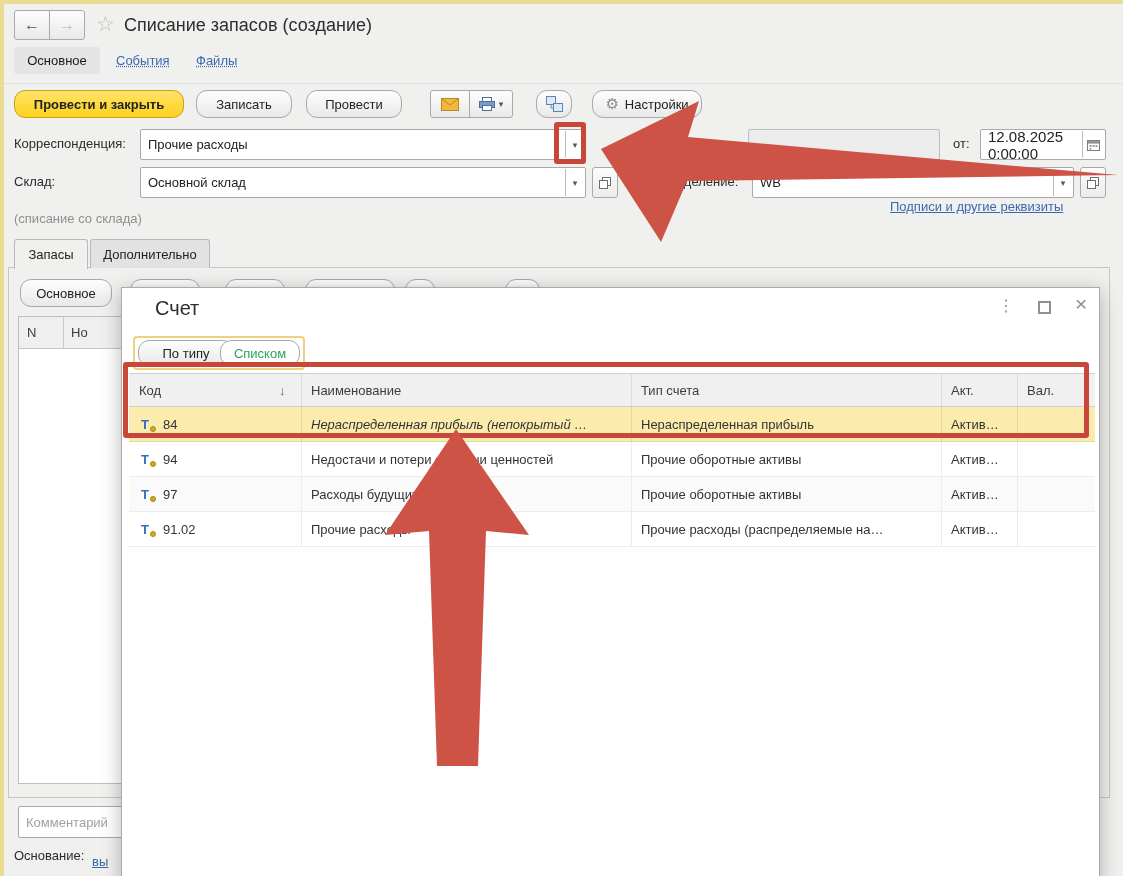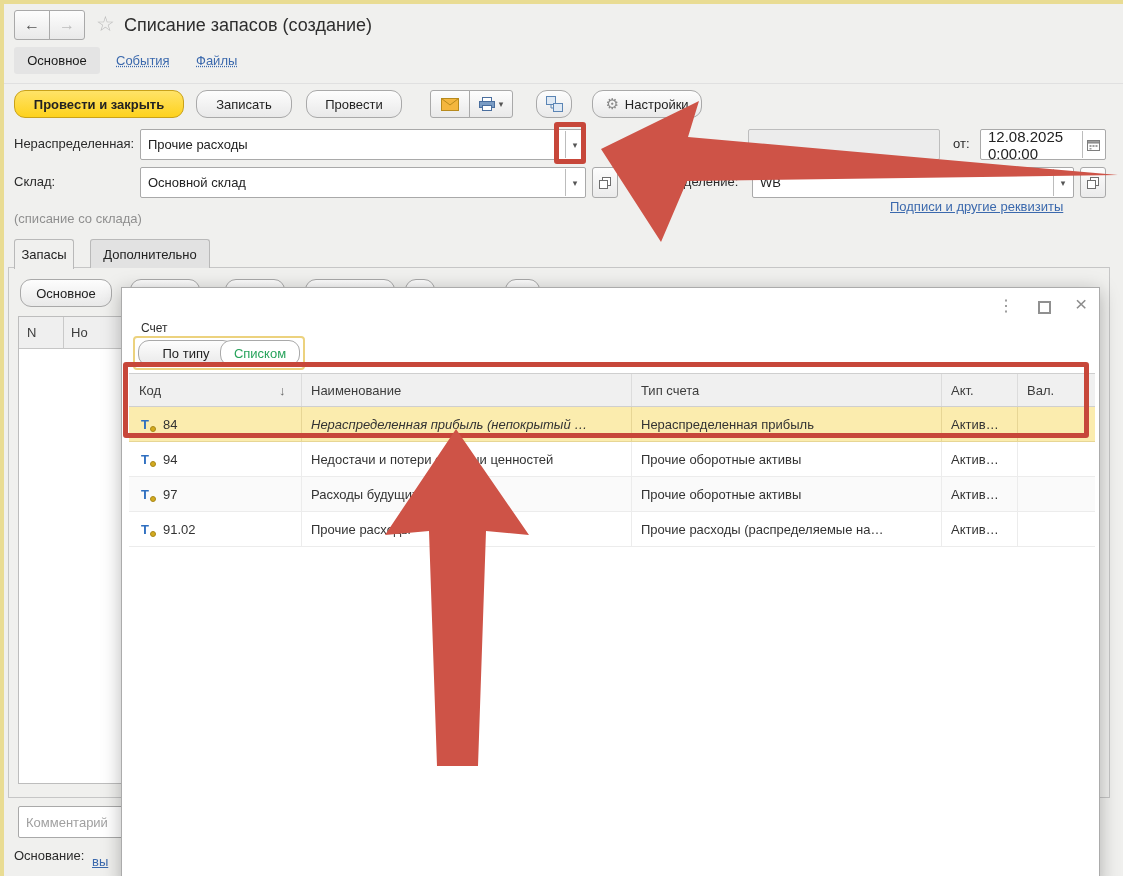--- a/index.html
+++ b/index.html
@@ -100,21 +100,21 @@
       <rect x="0.5" y="0.5" width="9" height="8" fill="#dfe9f4" stroke="#5b85b5"></rect>
       <rect x="7.5" y="7.5" width="9" height="8" fill="#dfe9f4" stroke="#5b85b5"></rect>
       <path d="M5 8.5 L5 12 L7.5 12" fill="none" stroke="#5b85b5"></path>
     </svg>
   </div>
   <div class="btn" style="left:592px;top:90px;width:110px;height:28px;">
     <span style="color:#8a8a8a;font-size:15px;margin-right:6px;">⚙</span>
     <span>Настройки</span>
   </div>
 
-  <div class="lbl" style="left:14px;top:136px;">Нераспределенная:</div>
+  <div class="lbl" style="left:14px;top:136px;">Корреспонденция:</div>
   <div class="field" style="left:140px;top:129px;width:446px;height:31px;">
     <span>Прочие расходы</span>
     <span class="ddbtn">
       <span>▾</span>
     </span>
   </div>
   <div class="field field-disabled" style="left:748px;top:129px;width:192px;height:31px;color:#9a9a9a;">
     <span></span>
   </div>
   <div class="lbl" style="left:953px;top:136px;">от:</div>
@@ -156,21 +156,21 @@
     <svg width="12" height="12" viewBox="0 0 12 12">
       <rect x="3.5" y="0.5" width="8" height="8" fill="#fff" stroke="#6e6e6e"></rect>
       <rect x="0.5" y="3.5" width="8" height="8" fill="#fff" stroke="#6e6e6e"></rect>
     </svg>
   </div>
 
   <div class="lbl" style="left:14px;top:211px;color:#8f8f8f;">(списание со склада)</div>
   <span class="abs link" style="left:890px;top:199px;">Подписи и другие реквизиты</span>
 
   <div class="abs" style="left:8px;top:267px;width:1102px;height:531px;border:1px solid #c6c6c6;background:#f0f0ee;"></div>
-  <div class="ptab" style="left:14px;top:239px;width:60px;height:30px;background:#f0f0ee;z-index:2;">
+  <div class="ptab" style="left:14px;top:239px;width:74px;height:30px;background:#f0f0ee;z-index:2;">
     <span>Запасы</span>
   </div>
   <div class="ptab" style="left:90px;top:239px;width:120px;height:29px;background:#e2e2e2;">
     <span>Дополнительно</span>
   </div>
 
   <div class="btn" style="left:20px;top:279px;width:92px;height:28px;">
     <span>Основное</span>
   </div>
   <div class="btn" style="left:130px;top:279px;width:70px;height:28px;"></div>
@@ -188,21 +188,21 @@
   </div>
 
   <div class="field" style="left:18px;top:806px;width:440px;height:32px;color:#a0a0a0;padding-right:7px;">
     <span>Комментарий</span>
   </div>
   <div class="lbl" style="left:14px;top:848px;">Основание:</div>
   <span class="abs link" style="left:92px;top:848px;margin-top:6px;">вы</span>
 
   <div class="abs" style="left:121px;top:287px;width:979px;height:600px;background:#fff;border:1px solid #ababab;box-shadow:0 4px 18px rgba(0,0,0,0.28);z-index:10;">
 
-    <div class="abs" style="left:19px;top:9px;font-size:12px;color:#2e2e2e;margin-top:24px;">Счет</div>
+    <div class="abs" style="left:33px;top:9px;font-size:20px;color:#2e2e2e;">Счет</div>
     <span class="winicon" style="left:876px;top:8px;font-size:16px;">⋮</span>
     <div class="winicon" style="left:916px;top:13px;width:13px;height:13px;border:2px solid #909090;"></div>
     <span class="winicon" style="left:953px;top:4px;font-size:21px;">×</span>
 
     <div class="abs" style="left:11px;top:48px;width:172px;height:34px;border:2px solid #ecd27e;border-radius:4px;"></div>
     <div class="btn" style="left:16px;top:52px;width:96px;height:26px;text-align:center;">
       <span>По типу</span>
     </div>
     <div class="btn" style="left:98px;top:52px;width:80px;height:26px;background:#fff;color:#27a35b;">
       <span>Списком</span>

